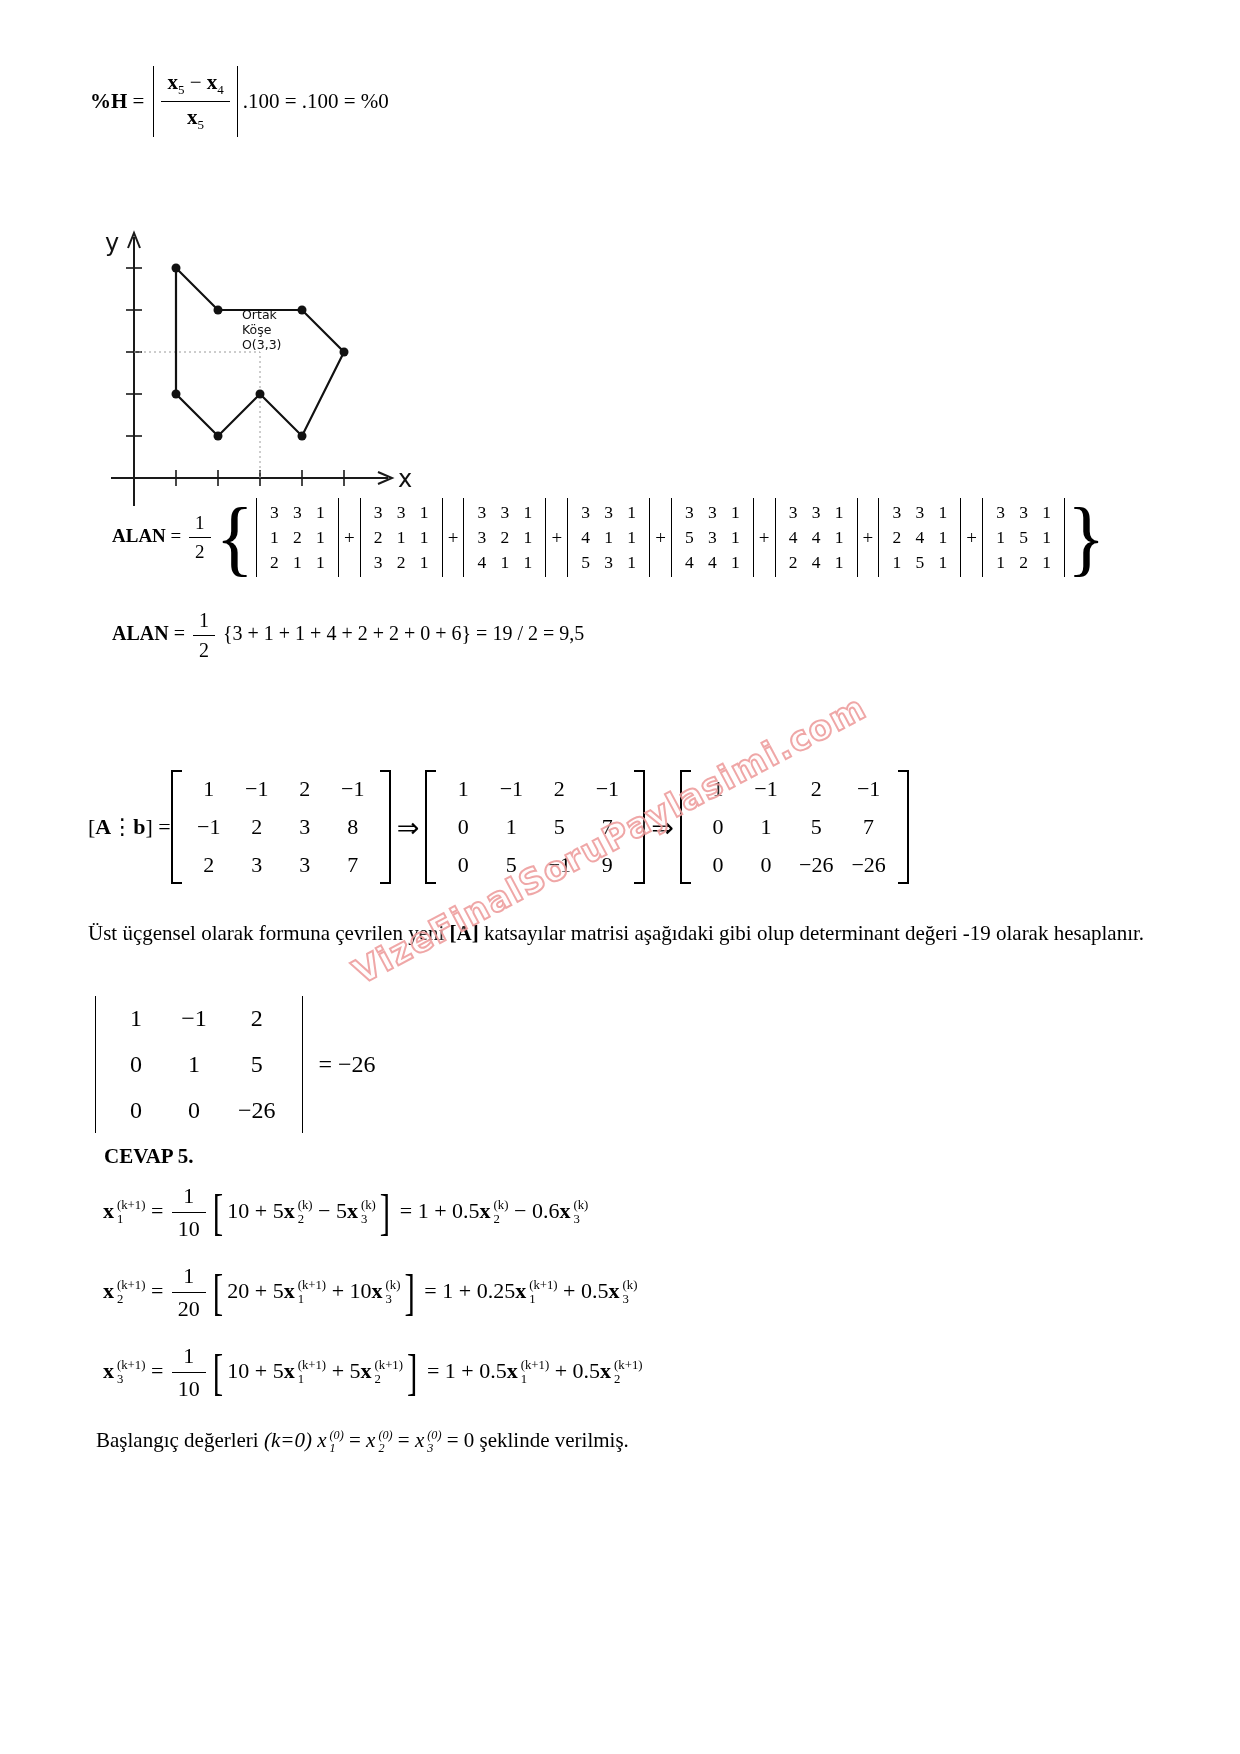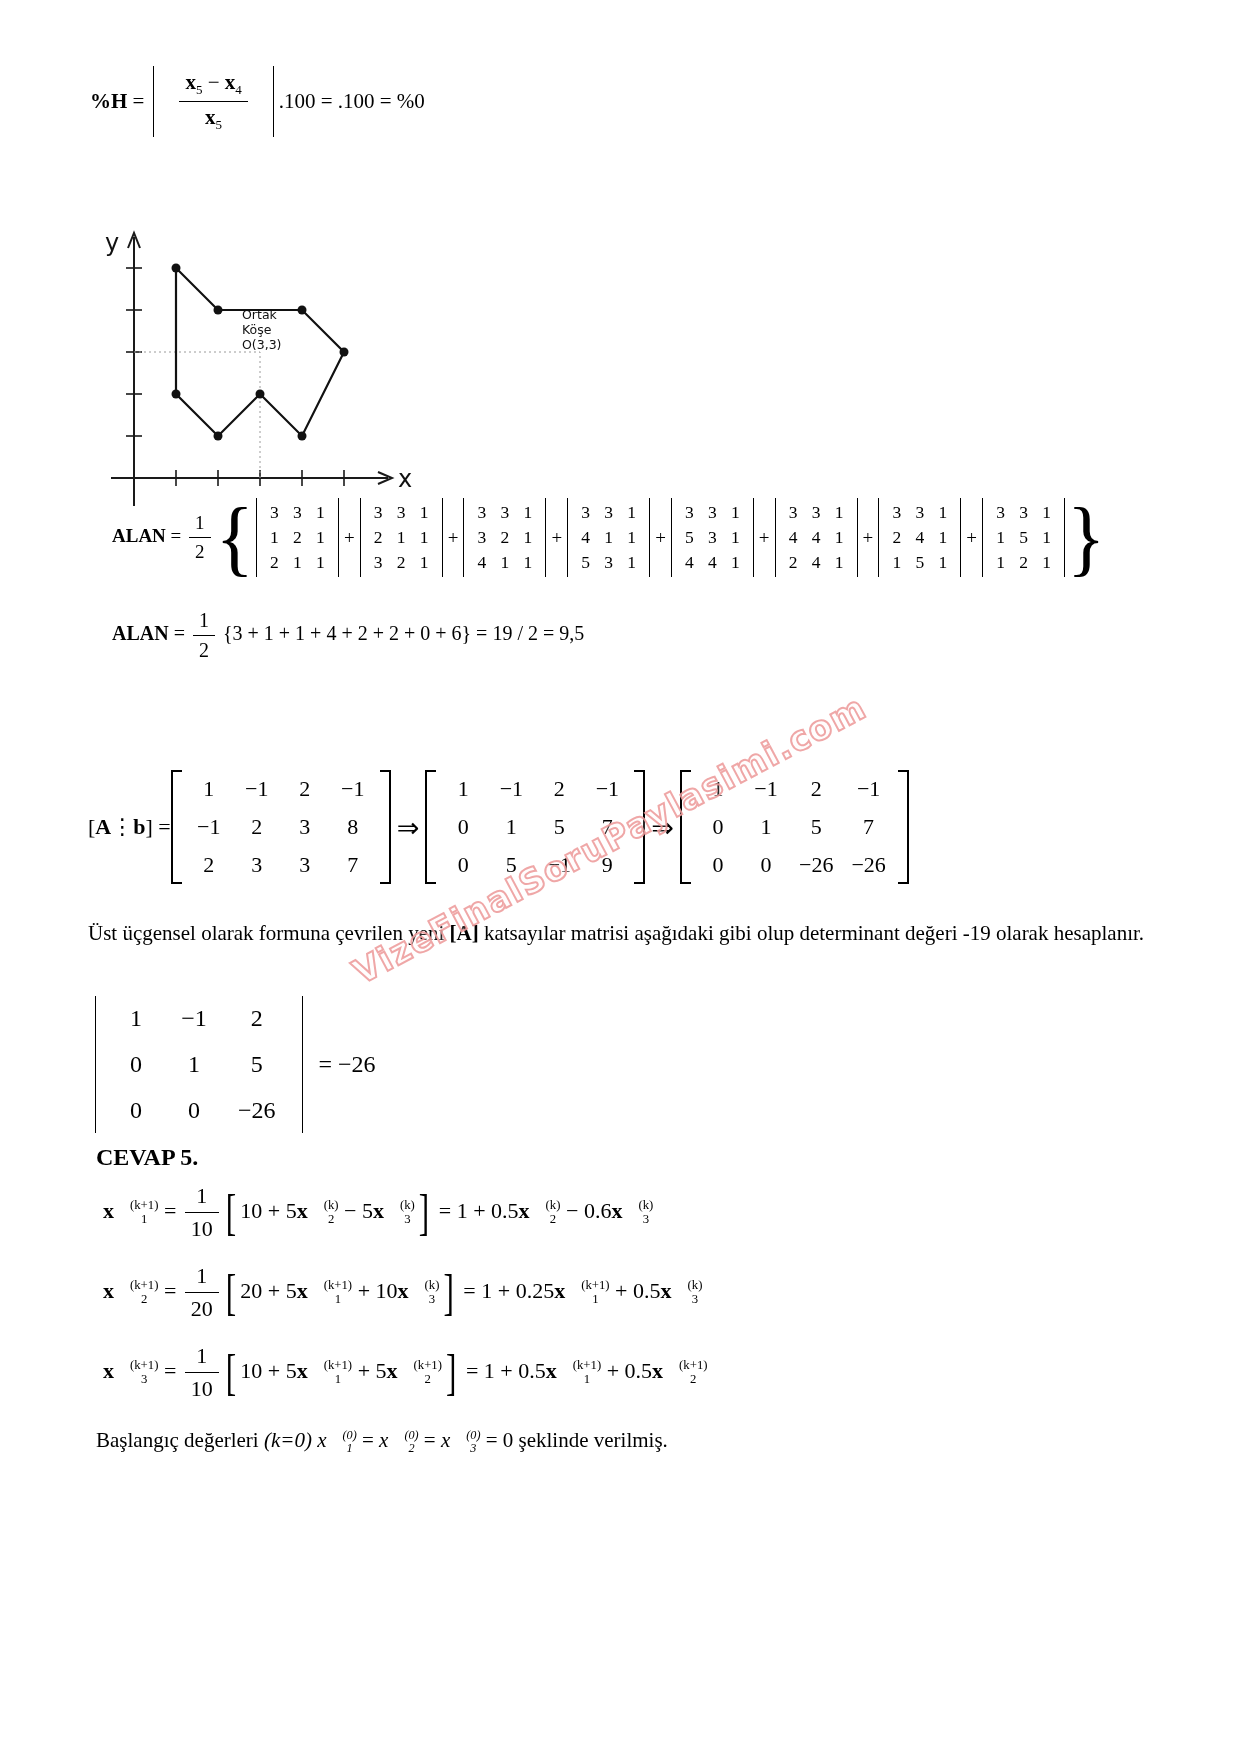--- a/index.html
+++ b/index.html
@@ -9,27 +9,27 @@
   p{margin:0;}
   .bold{font-weight:bold;}
   .it{font-style:italic;}
   .ul{text-decoration:underline;}
   .dots{font-family:"DejaVu Sans","DejaVu Serif",sans-serif;}
   .var{font-weight:bold;}
   .ivar{font-style:italic;font-weight:normal;}
   .tokv{white-space:nowrap;}
   sub,sup{font-size:0.62em;}
   .ss{display:inline-flex;flex-direction:column;vertical-align:middle;font-size:0.58em;
-      line-height:1.08;text-align:center;margin-left:16px;}
+      line-height:1.08;text-align:left;margin-left:3px;}
   .ssup,.ssub{display:block;}
   .frac{display:inline-flex;flex-direction:column;text-align:center;vertical-align:middle;margin:0 3px;}
   .fnum{display:block;padding:1px 6px 3px;border-bottom:1.6px solid #000;}
   .fden{display:block;padding:3px 6px 1px;}
   .abs{display:inline-flex;align-items:center;border-left:1.7px solid #000;border-right:1.7px solid #000;
-       padding:3px 22px;margin:0 4px;vertical-align:middle;}
+       padding:3px 4px;margin:0 4px;vertical-align:middle;}
   .abs .fnum{border-bottom-width:1.7px;}
   .mat{display:inline-grid;position:relative;padding:6px 14px;vertical-align:middle;row-gap:12px;}
   .mat .cell{text-align:center;padding:0 9px;min-width:30px;}
   .bm::before{content:"";position:absolute;top:0;bottom:0;left:0;width:9px;
               border:2px solid #000;border-right:none;}
   .bm::after{content:"";position:absolute;top:0;bottom:0;right:0;width:9px;
              border:2px solid #000;border-left:none;}
   .vm::before{content:"";position:absolute;top:0;bottom:0;left:0;border-left:1.8px solid #000;}
   .vm::after{content:"";position:absolute;top:0;bottom:0;right:0;border-left:1.8px solid #000;}
   .mat.small{row-gap:4px;padding:4px 7px;font-size:17.5px;}
@@ -49,21 +49,21 @@
   #error-formula > span{margin-right:5px;}
   #cevap3{position:absolute;left:88px;top:148px;width:1090px;font-size:21px;line-height:1.42;}
   #graph{position:absolute;left:95px;top:203px;}
   #alan{position:absolute;left:112px;top:498px;font-size:19px;display:flex;align-items:center;}
   [data-detlist]{display:inline-flex;align-items:center;}
   #alan-result{position:absolute;left:112px;top:608px;font-size:20px;}
   #cevap4{position:absolute;left:88px;top:714px;width:1065px;font-size:21px;line-height:1.5;}
   #matrices{position:absolute;left:88px;top:770px;font-size:22px;display:flex;align-items:center;}
   #ust{position:absolute;left:88px;top:916px;width:1090px;font-size:21px;line-height:1.62;}
   #det26{position:absolute;left:95px;top:996px;font-size:24px;display:flex;align-items:center;gap:16px;}
-  #cevap5{position:absolute;left:96px;top:1144px;font-size:24px;font-weight:bold;}
+  #cevap5{position:absolute;left:104px;top:1144px;font-size:21px;font-weight:bold;}
   #eqs{position:absolute;left:103px;top:1182px;font-size:22px;}
   #eqs .eq{margin-bottom:19px;white-space:nowrap;}
   #baslangic{position:absolute;left:96px;top:1428px;font-size:21px;}
   #watermark{position:absolute;left:365px;top:952px;transform:rotate(-28deg);transform-origin:0 100%;
              font-family:"DejaVu Sans","Liberation Sans",sans-serif;font-weight:bold;font-size:34px;
              letter-spacing:1.5px;color:rgba(255,244,244,0.18);white-space:nowrap;opacity:0.9;
              pointer-events:none;z-index:5;}
   svg text{font-family:"DejaVu Sans","Liberation Sans",sans-serif;}
 </style>
 </head>

